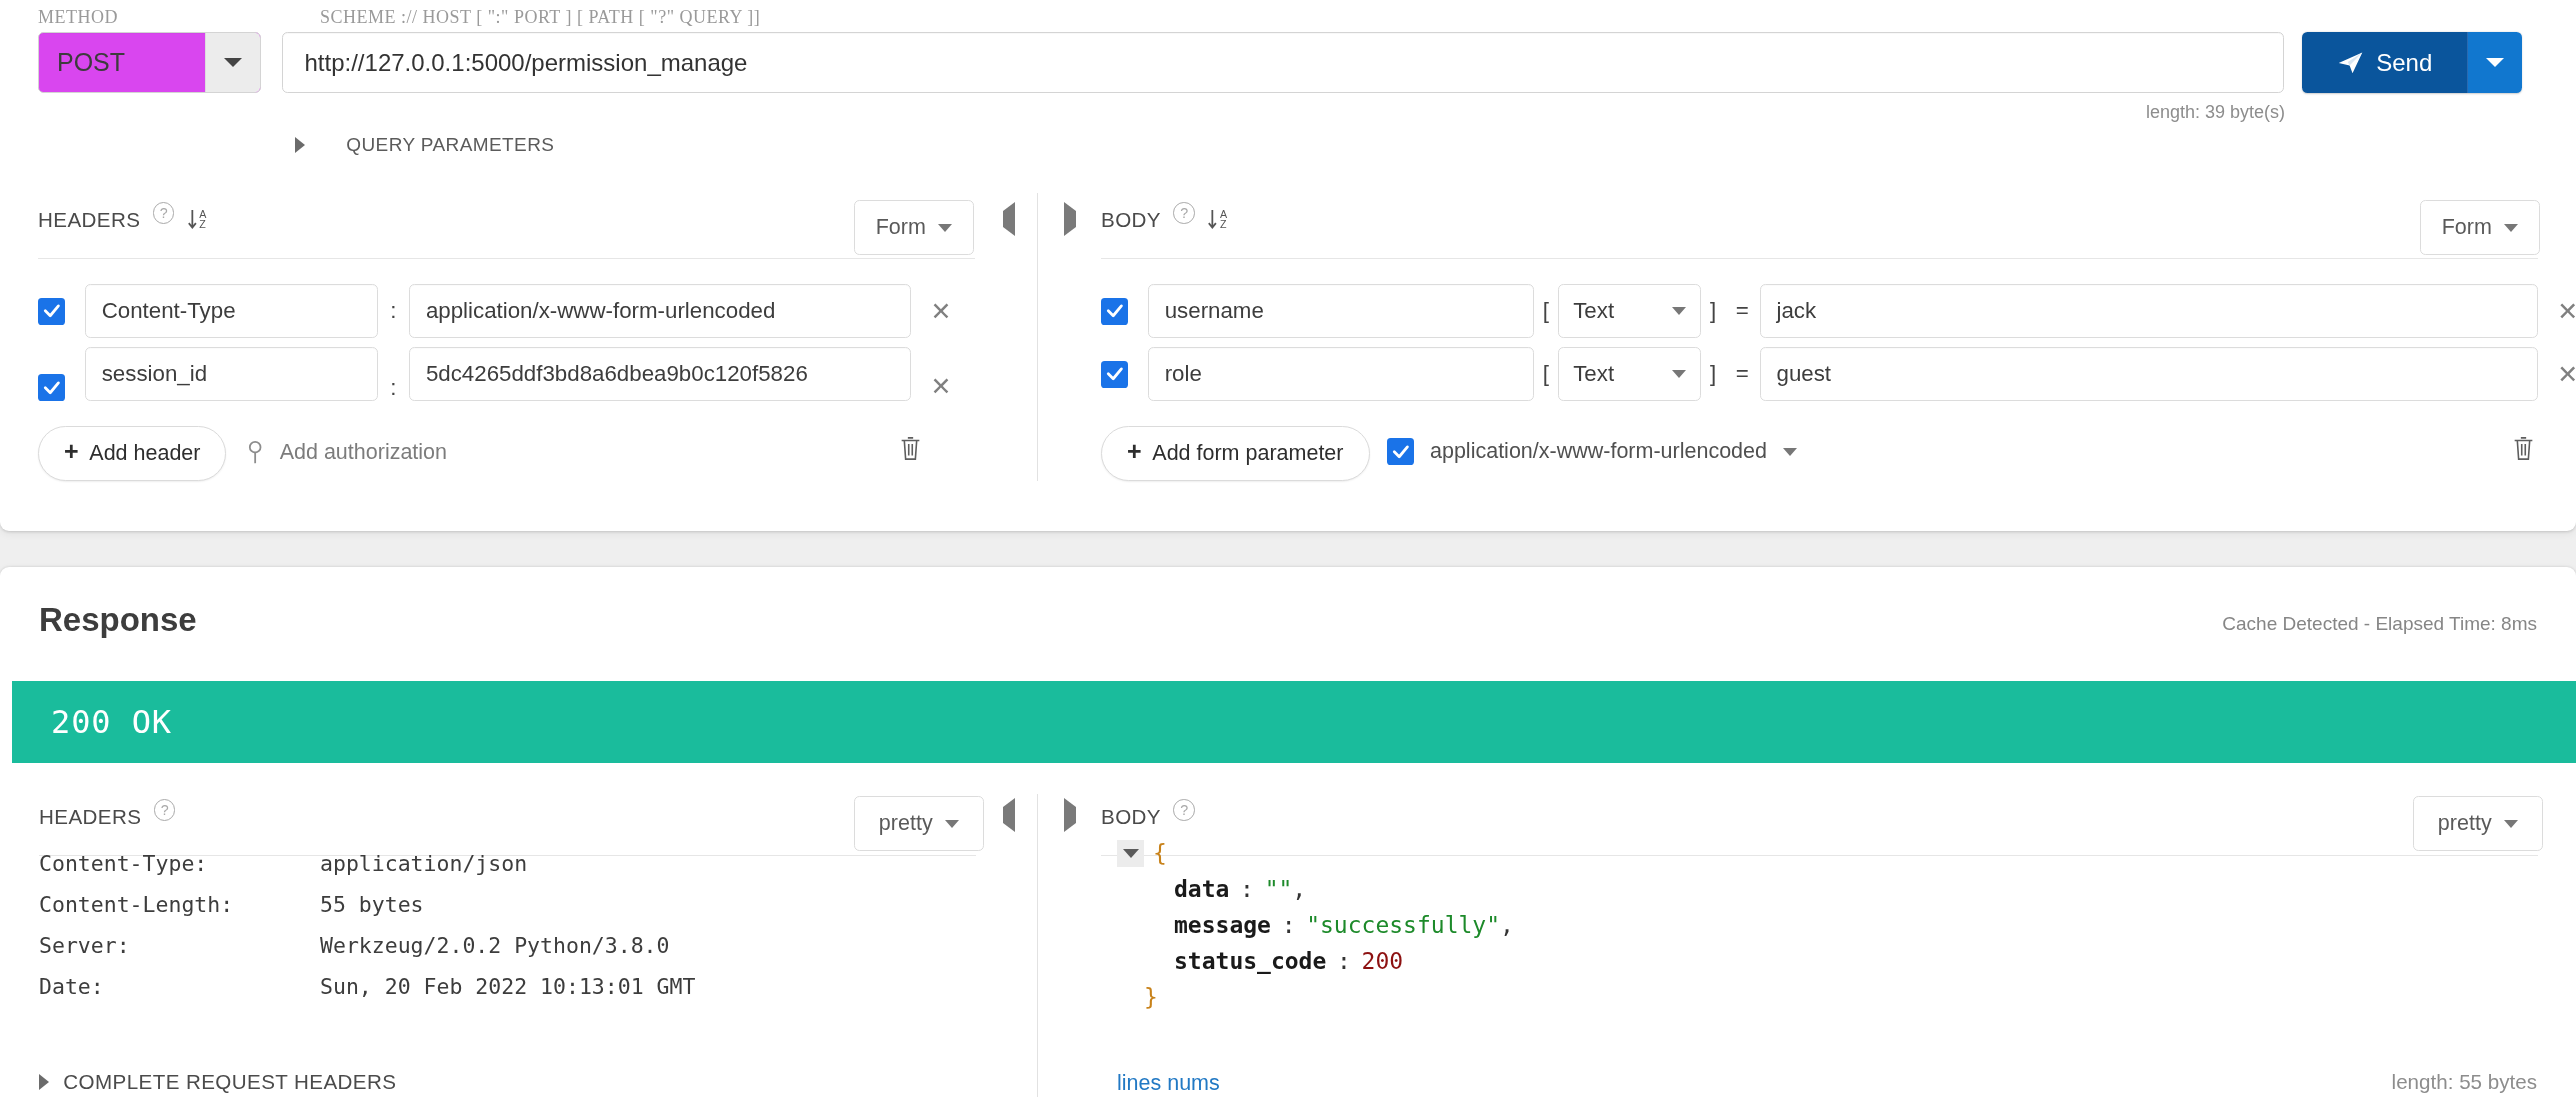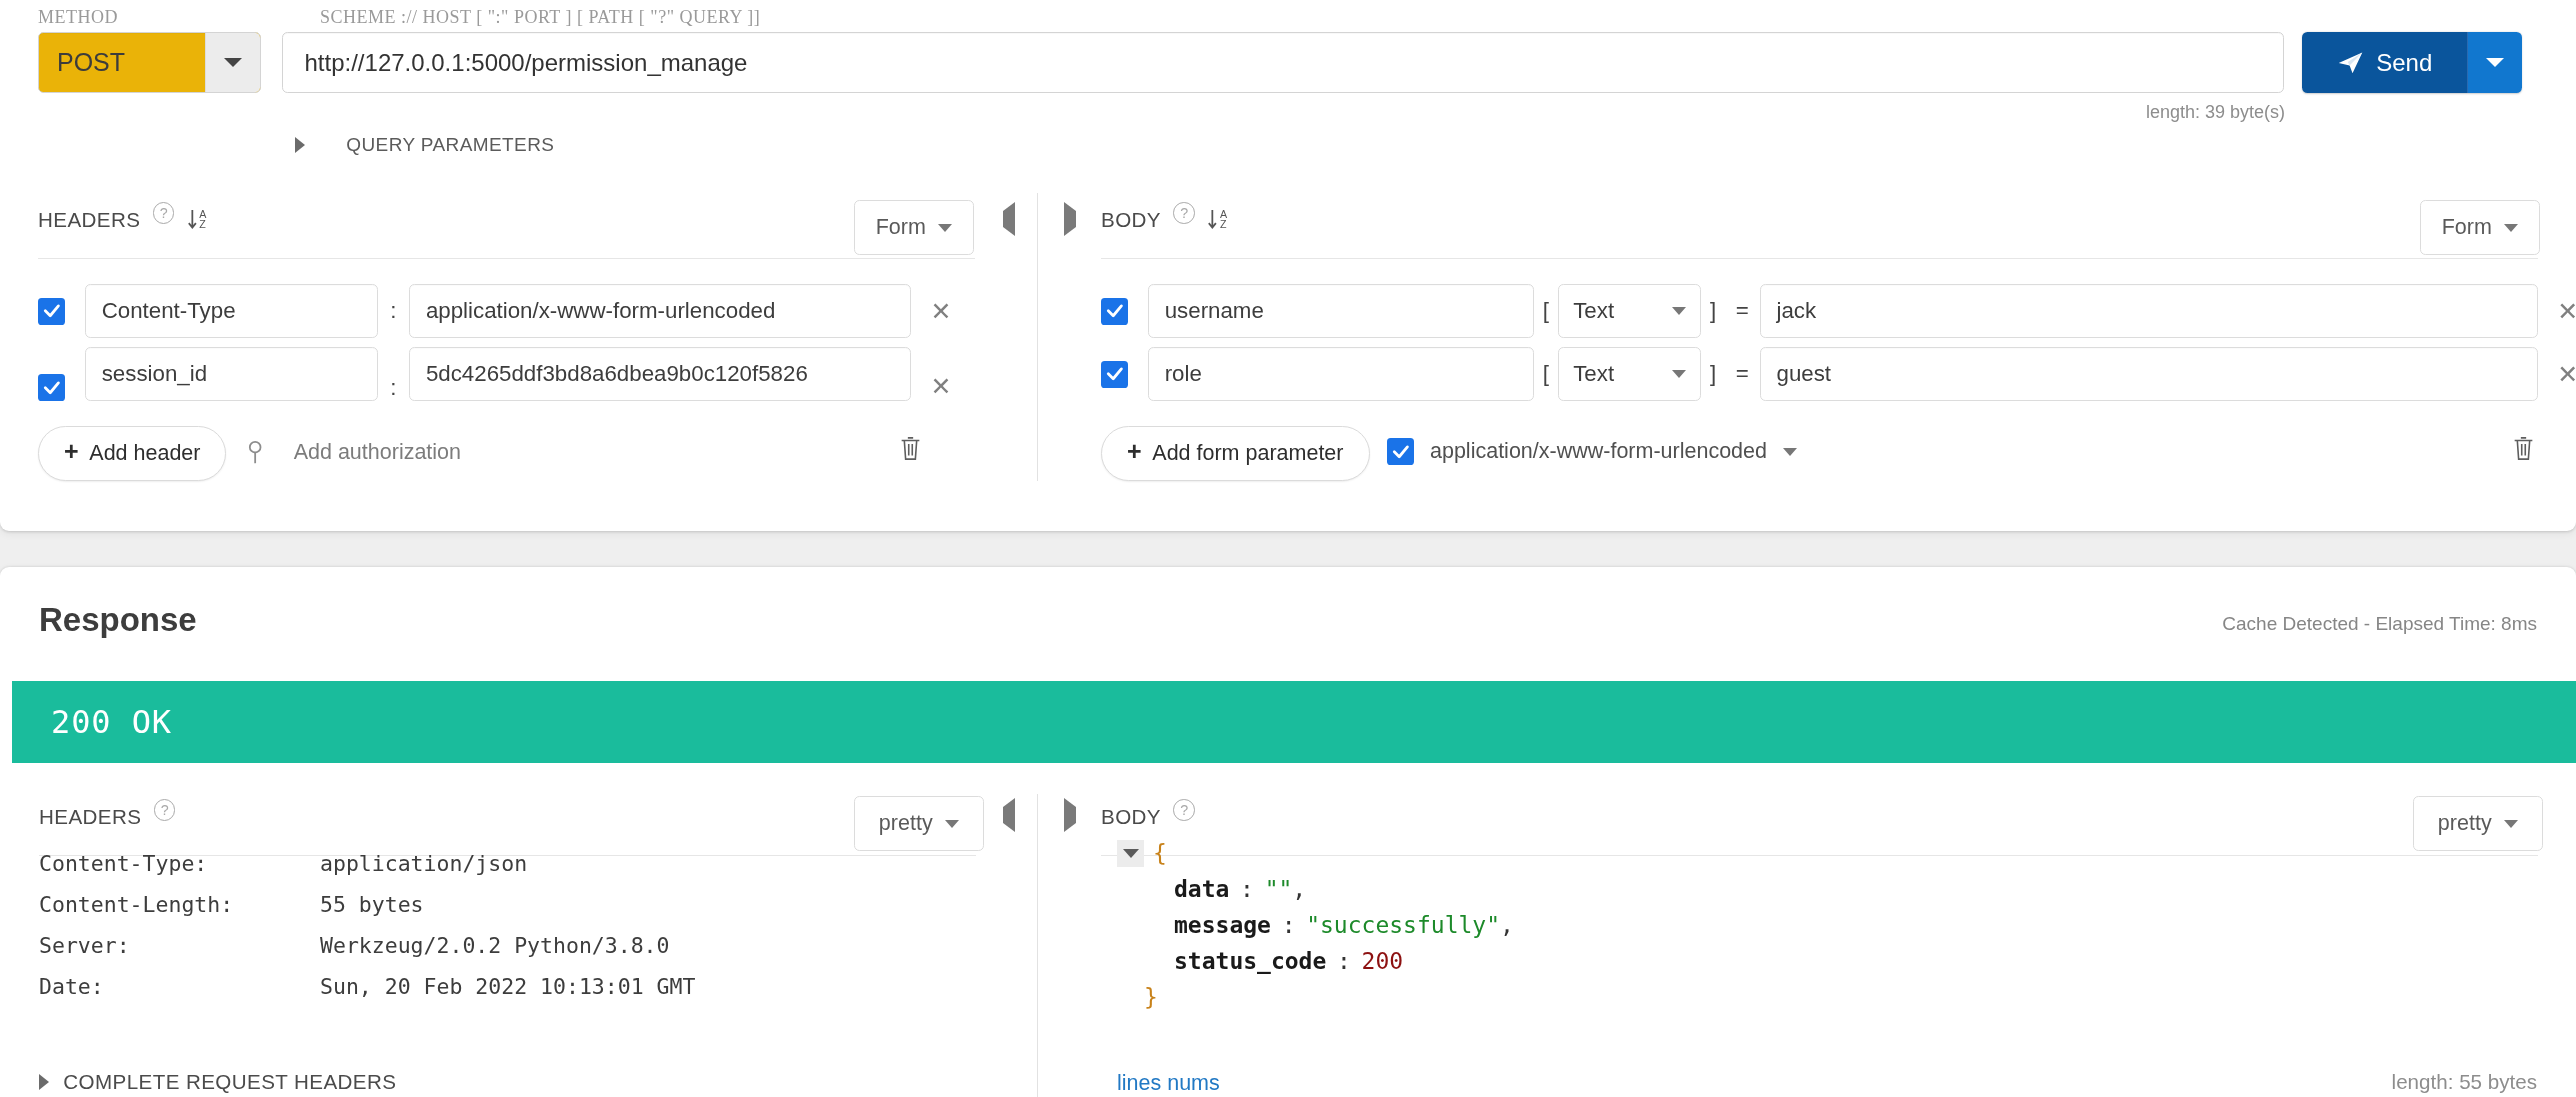--- a/index.html
+++ b/index.html
@@ -23,21 +23,21 @@
   .label-caps {
     font-size: 18px; letter-spacing: 0.5px; color: #9a9a9a; text-transform: uppercase;
     font-family: Liberation Serif, serif;
   }
 
   .method-label { position: absolute; left: 38px; top: 30px; }
   .url-label    { position: absolute; left: 320px; top: 30px; }
 
   .method-box {
     position: absolute; left: 38px; top: 55px; width: 223px; height: 61px;
-    border: 0.9px solid #d4d4d4; border-radius: 5.4px; background: #eab308;
+    border: 0.9px solid #d4d4d4; border-radius: 5.4px; background: #d946ef;
     display: flex; align-items: stretch;
     box-shadow: inset 0 0.9px 0.9px rgba(0,0,0,.03);
   }
   .method-box .val {
     flex: 1; display: flex; align-items: center; padding-left: 18px;
     font-size: 25px; color: #3c3c3c;
   }
   .method-box .drop {
     width: 55px; border-left: 0.9px solid #dddddd; background: #ececec;
     display: flex; align-items: center; justify-content: center;
@@ -119,21 +119,21 @@
     font-size: 22.3px; color: #3d3d3d;
   }
   .eq { font-size: 22.3px; color: #444; margin: 0 10.7px; }
 
   .pill-btn {
     position: absolute; height: 55px; border: 0.9px solid #dbdbdb; border-radius: 28px; background: #fff;
     display: flex; align-items: center; gap: 10.7px; padding: 0 25px; font-size: 21.5px; color: #2e2e2e;
     box-shadow: 0 0.9px 1.8px rgba(0,0,0,.07);
   }
   .plus { font-size: 25px; font-weight: bold; line-height: 1; position: relative; top: -1.8px; }
-  .ghost-link { position: absolute; display: flex; align-items: center; gap: 26px; font-size: 21.5px; color: #7c7c7c; }
+  .ghost-link { position: absolute; display: flex; align-items: center; gap: 12px; font-size: 21.5px; color: #7c7c7c; }
   .trash { position: absolute; }
 
   
   .response-card {
     position: absolute; left: 0; top: 567px; width: 2576px; height: 554px;
     background: #fff; border-radius: 9px;
     box-shadow: 0 0.9px 2.7px rgba(0,0,0,.14), 0 2.7px 9px rgba(0,0,0,.06);
     overflow: hidden;
   }
   .resp-title { position: absolute; left: 39px; top: 34px; font-size: 33px; color: #3d3d3d; font-weight: bold; }

